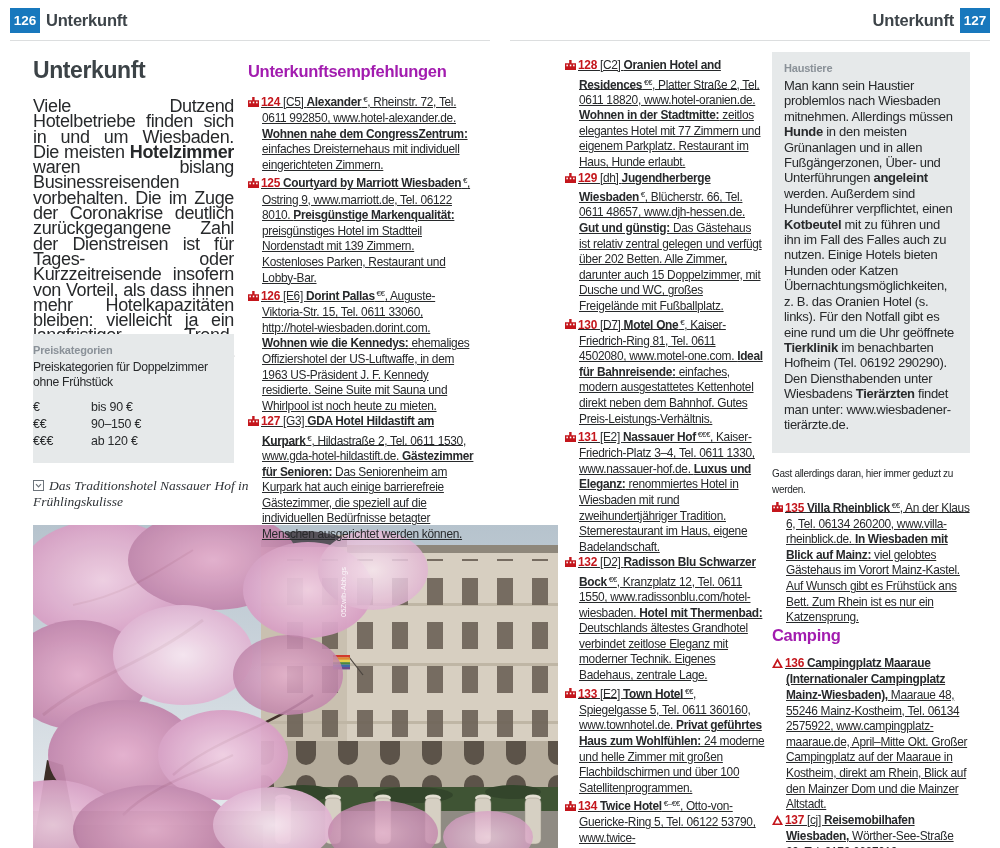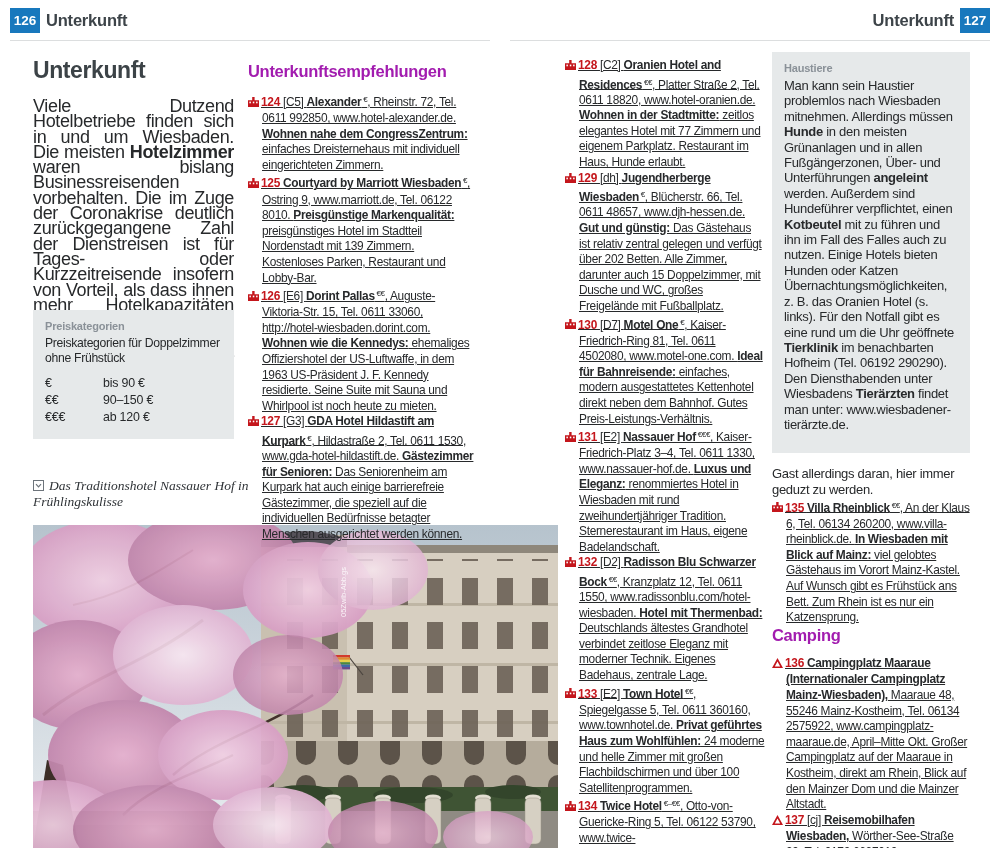--- a/index.html
+++ b/index.html
@@ -13,42 +13,42 @@
   .htitle.l{left:46px}.htitle.r{right:46px}
   .hrule{position:absolute;top:40px;height:1px;background:#dcdedf;width:480px;}
   .hrule.l{left:10px}.hrule.r{right:10px}
   
   h1.pagehead{position:absolute;left:33px;top:57px;margin:0;font-size:23px;color:#3c4347;letter-spacing:-0.4px;}
   .introwrap{position:absolute;left:33px;top:99px;width:201px;}
   .intro{margin:0;font-size:18px;line-height:15.3px;letter-spacing:-0.35px;text-align:justify;}
   .linkline{margin-top:3px;font-size:12.4px;letter-spacing:-0.3px;}
   .chev{color:#c4161c;font-weight:bold;margin-right:4px;font-size:13px;}
   .graybox{background:#e6e9ea;}
-  .pricebox{position:absolute;left:33px;top:310px;width:201px;padding:10px 12px 13px;box-sizing:border-box;}
+  .pricebox{position:absolute;left:33px;top:334px;width:201px;padding:10px 0 13px;box-sizing:border-box;}
   .boxtitle{color:#8a9198;font-weight:bold;font-size:11px;letter-spacing:-0.2px;margin-bottom:4px;}
   .boxsub{font-size:12.2px;line-height:15.2px;letter-spacing:-0.3px;margin-bottom:9px;}
   .pricerow{display:flex;font-size:12.4px;line-height:16.8px;letter-spacing:-0.2px;}
   .pricerow .sym{width:58px;}
   .caption{position:absolute;left:33px;top:478px;width:218px;font-family:"Liberation Serif",serif;
            font-style:italic;font-size:13.5px;line-height:15px;color:#2e3236;}
   .capicon{display:inline-block;vertical-align:-1px;margin-right:5px;}
   .photo{position:absolute;left:33px;top:525px;width:525px;height:323px;overflow:hidden;}
   
   h2.sech{font-size:16.5px;font-weight:bold;color:#a21caf;margin:0 0 11px;letter-spacing:-0.3px;}
   .reccol{position:absolute;left:248px;top:62px;width:227px;}
   .rcol1{position:absolute;left:565px;top:58px;width:200px;}
   .rcol2{position:absolute;left:772px;top:52px;width:198px;}
   .listing{margin:0;font-size:11.9px;line-height:15.6px;letter-spacing:-0.3px;padding-left:14px;text-indent:-14px;text-decoration:underline;}
   .licon{display:inline-block;width:13px;text-indent:0;vertical-align:-1px;}
   .num{color:#c4161c;font-weight:bold;}
   .b{font-weight:bold;}
   .sup{font-size:8px;vertical-align:3.5px;letter-spacing:-0.4px;}
   .petsbox{padding:10px 12px 13px;box-sizing:border-box;margin-bottom:13px;}
   .petsbox p{margin:2px 0 8px;font-size:13px;line-height:15.4px;letter-spacing:-0.3px;}
-  .cont{margin:0;font-size:13px;line-height:15.6px;letter-spacing:-0.3px;}
+  .cont{margin:0;font-size:10px;line-height:15.6px;letter-spacing:-0.3px;}
   .campinghead{margin:16px 0 10px;}
 </style>
 </head>
 <body>
 
 <div class="spread">
 
   <div class="badge l">126</div>
   <div class="htitle l">Unterkunft</div>
   <div class="hrule l"></div>

